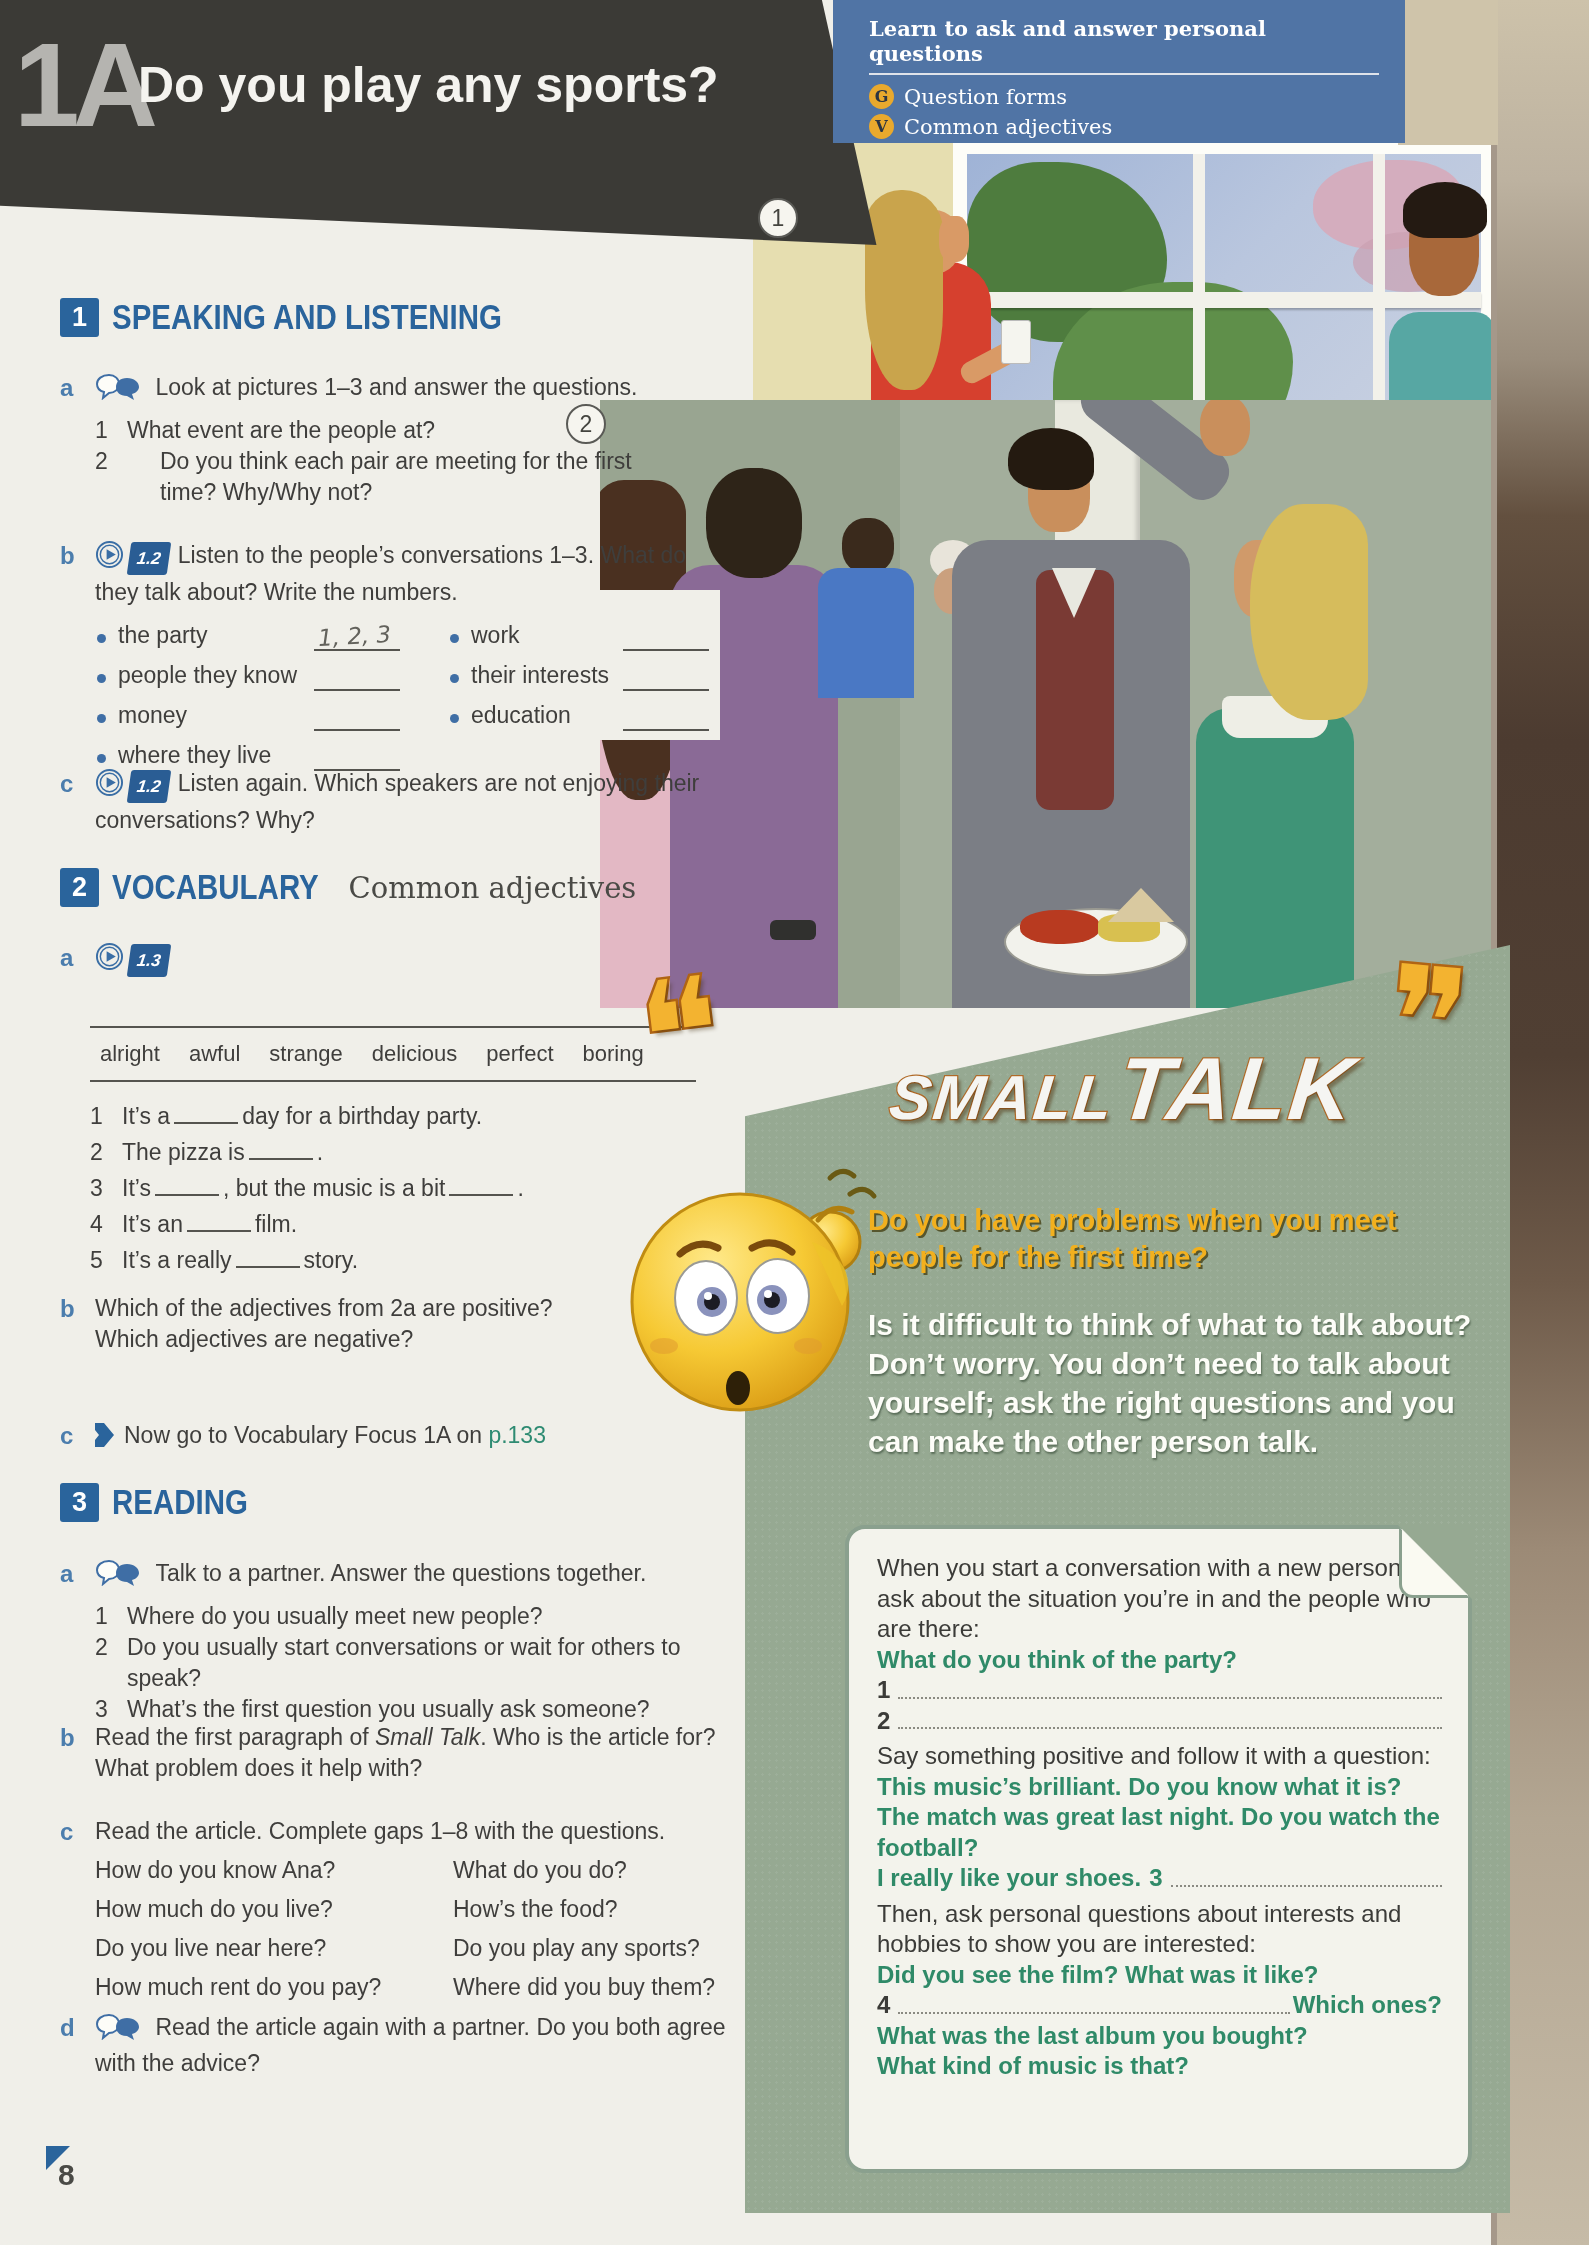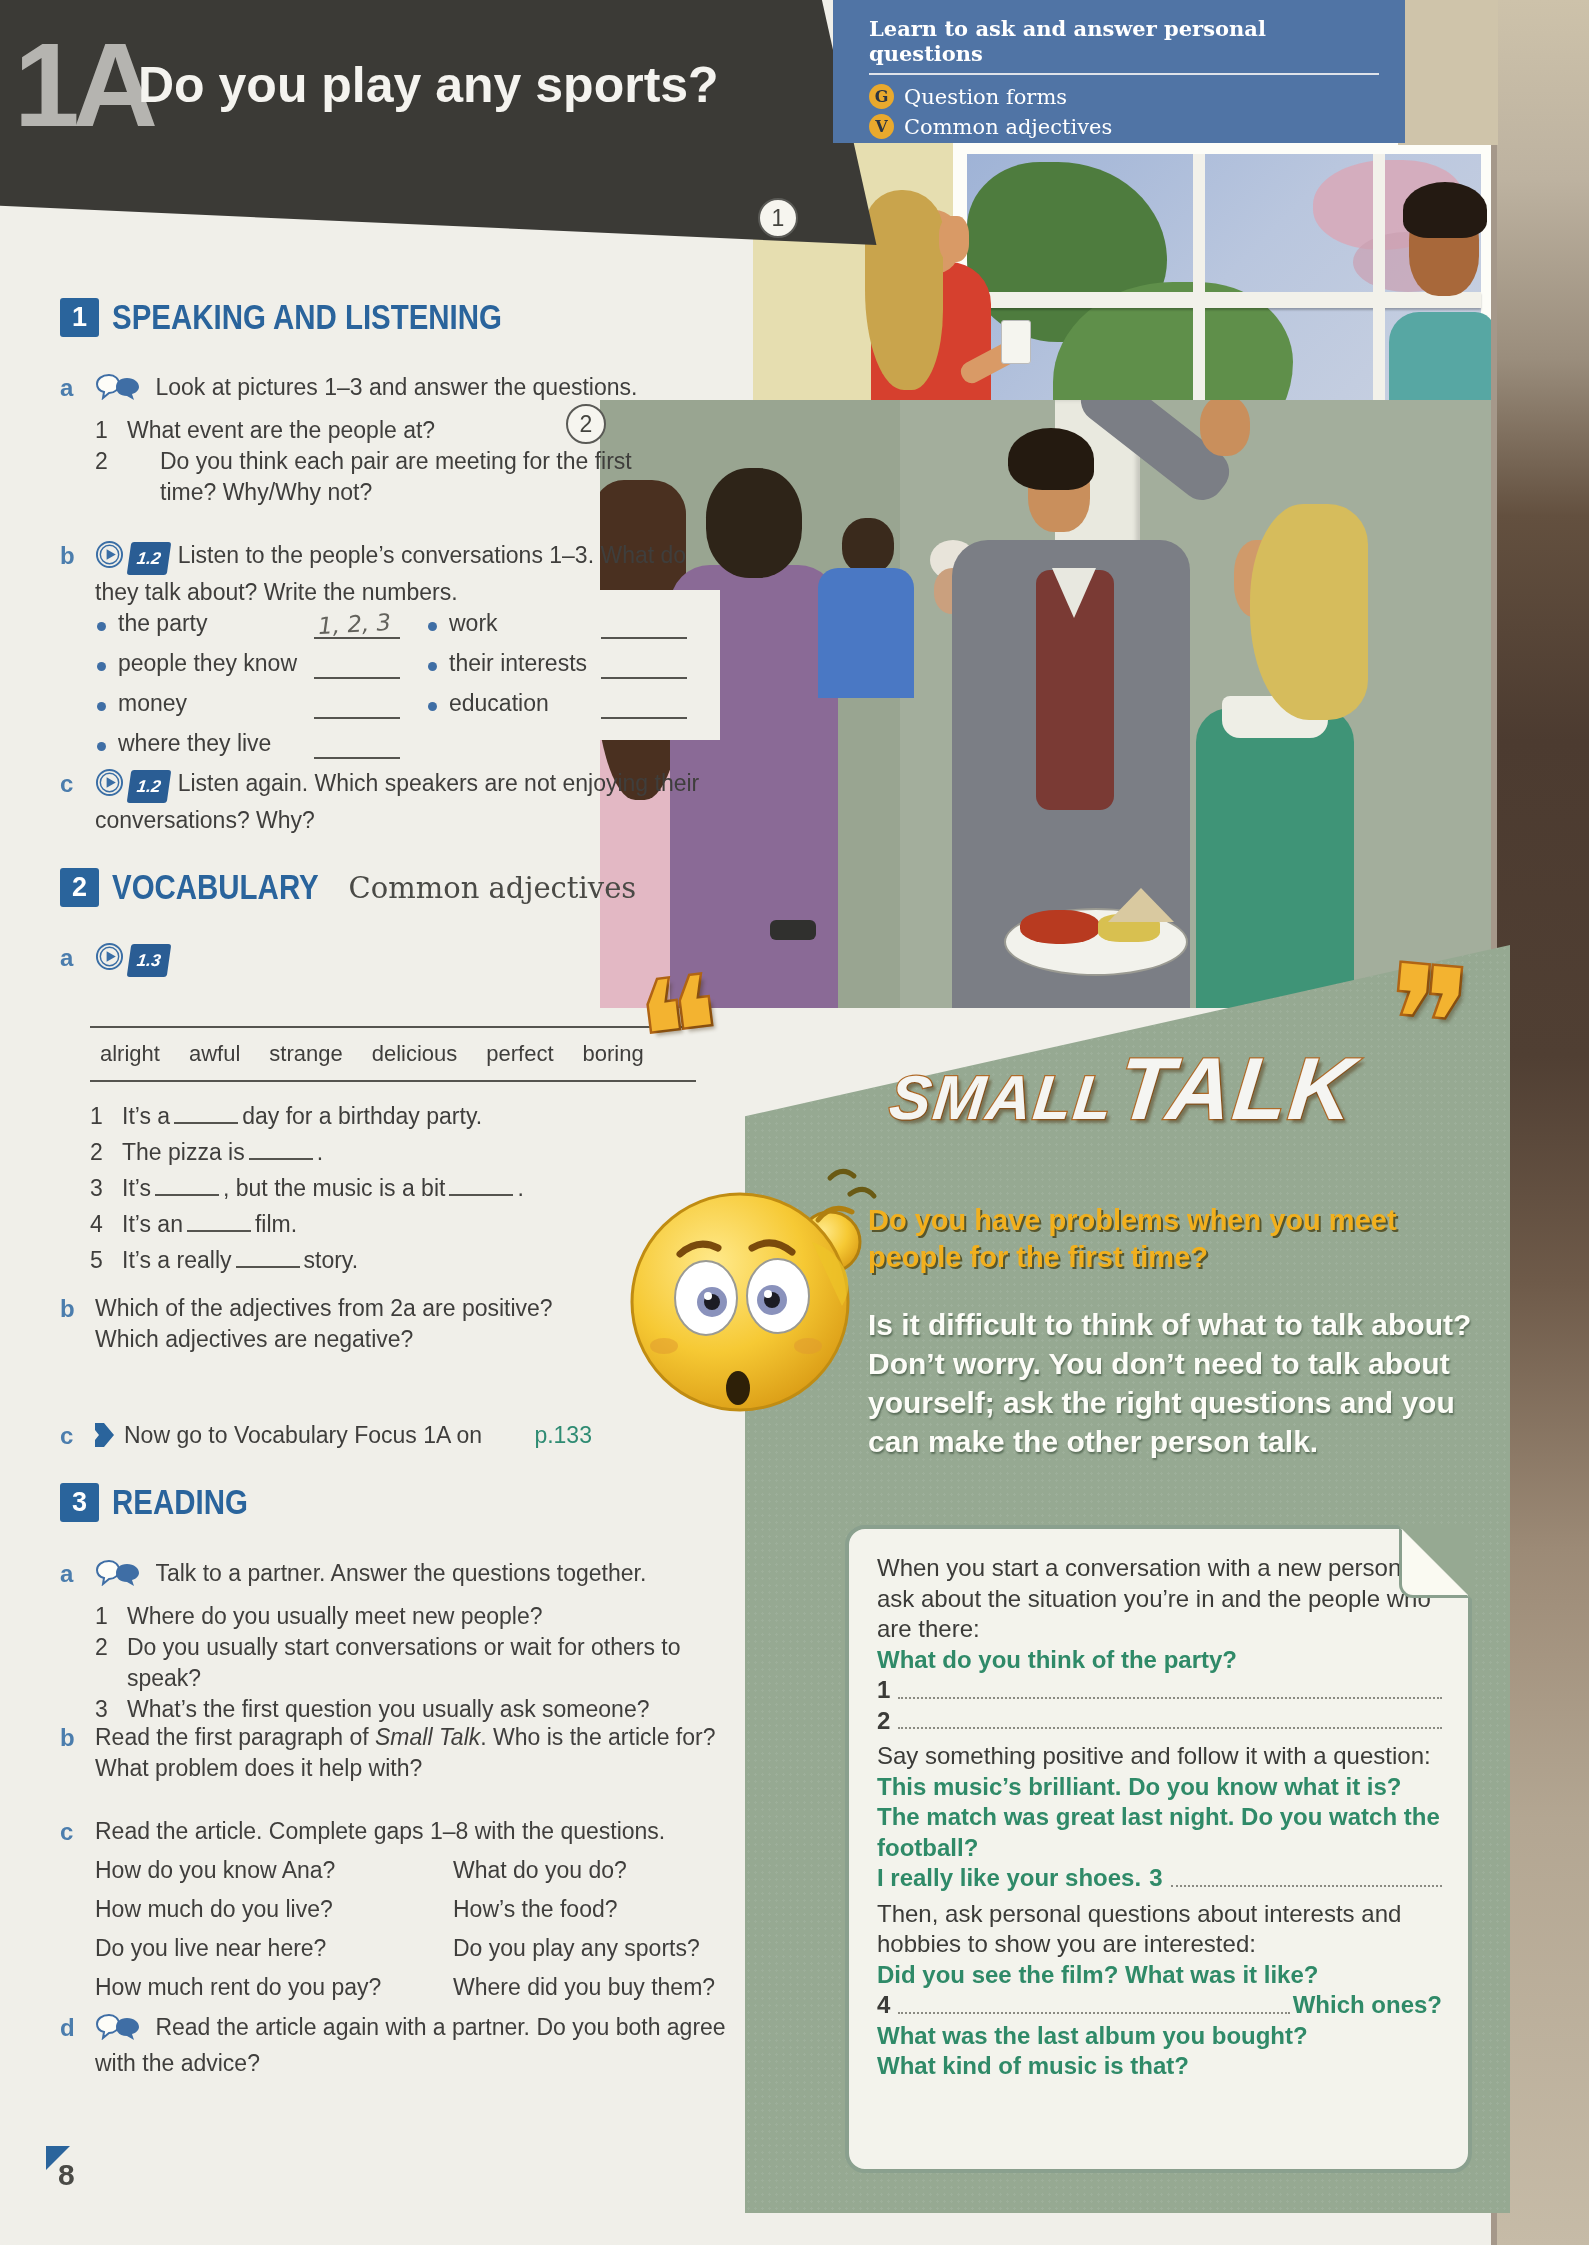--- a/index.html
+++ b/index.html
@@ -89,39 +89,39 @@
   .item{position:absolute;left:60px;display:flex;gap:8px;font-size:23px;line-height:31px;z-index:4;}
   .ltr{color:#4b7dad;font-weight:bold;font-size:24px;width:27px;flex:0 0 auto;}
   .ibody{flex:1;}
   .icon-inline{vertical-align:-5px;margin-right:8px;}
   .audio{display:inline-flex;align-items:center;gap:5px;margin-right:9px;vertical-align:-6px;}
   .abadge{background:#2a5d94;color:#fff;font-style:italic;font-weight:bold;font-size:17px;
           padding:1px 8px;border-radius:3px;transform:skewX(-8deg);display:inline-block;}
   .numlist{margin-top:7px;}
   .numlist .nrow{display:flex;gap:14px;}
   .nnum{width:18px;flex:0 0 auto;}
-  .topics{display:flex;gap:26px;margin-top:0;}
+  .topics{display:flex;gap:48px;margin-top:12px;}
   .tcol{display:flex;flex-direction:column;gap:9px;}
   .trow{display:flex;align-items:flex-end;}
   .bdot{width:9px;height:9px;border-radius:50%;background:#3f6ea5;margin:0 12px 8px 2px;flex:0 0 auto;}
   .tlabel{width:196px;}
   .tlabel2{width:152px;}
   .blank{width:86px;border-bottom:2px solid #55544f;height:26px;position:relative;flex:0 0 auto;}
   .hand{position:absolute;left:4px;top:-2px;font-style:italic;color:#63625c;font-size:23px;
         transform:rotate(-3deg);white-space:nowrap;font-family:"DejaVu Sans",sans-serif;}
 
   .wordbox{position:absolute;left:90px;top:1026px;width:586px;border-top:2px solid #55544f;
            border-bottom:2px solid #55544f;padding:13px 10px;display:flex;gap:29px;
            font-size:22px;z-index:4;}
   .sents{position:absolute;left:90px;top:1102px;width:620px;font-size:23px;z-index:4;}
   .srow{display:flex;gap:14px;margin-bottom:8px;align-items:flex-end;}
   .sblank{display:inline-block;width:64px;border-bottom:2px solid #55544f;height:20px;margin:0 4px;}
 
   .goto-arrow{display:inline-block;vertical-align:-4px;margin-right:10px;}
-  .plink{color:#2e8b72;margin-left:46px;}
+  .plink{color:#2e8b72;}
   .ital{font-style:italic;}
   .twocol{display:flex;gap:24px;margin-top:8px;}
   .qcol{display:flex;flex-direction:column;gap:8px;}
   .qc1{width:334px;} .qc2{width:300px;}
 
   .pgmark{position:absolute;left:46px;top:2146px;width:0;height:0;z-index:4;
           border-left:24px solid #2a649c;border-bottom:24px solid transparent;}
   .pgnum{position:absolute;left:58px;top:2158px;font-size:30px;font-weight:bold;color:#4a4a46;z-index:4;}
 
   svg{display:inline-block;}

